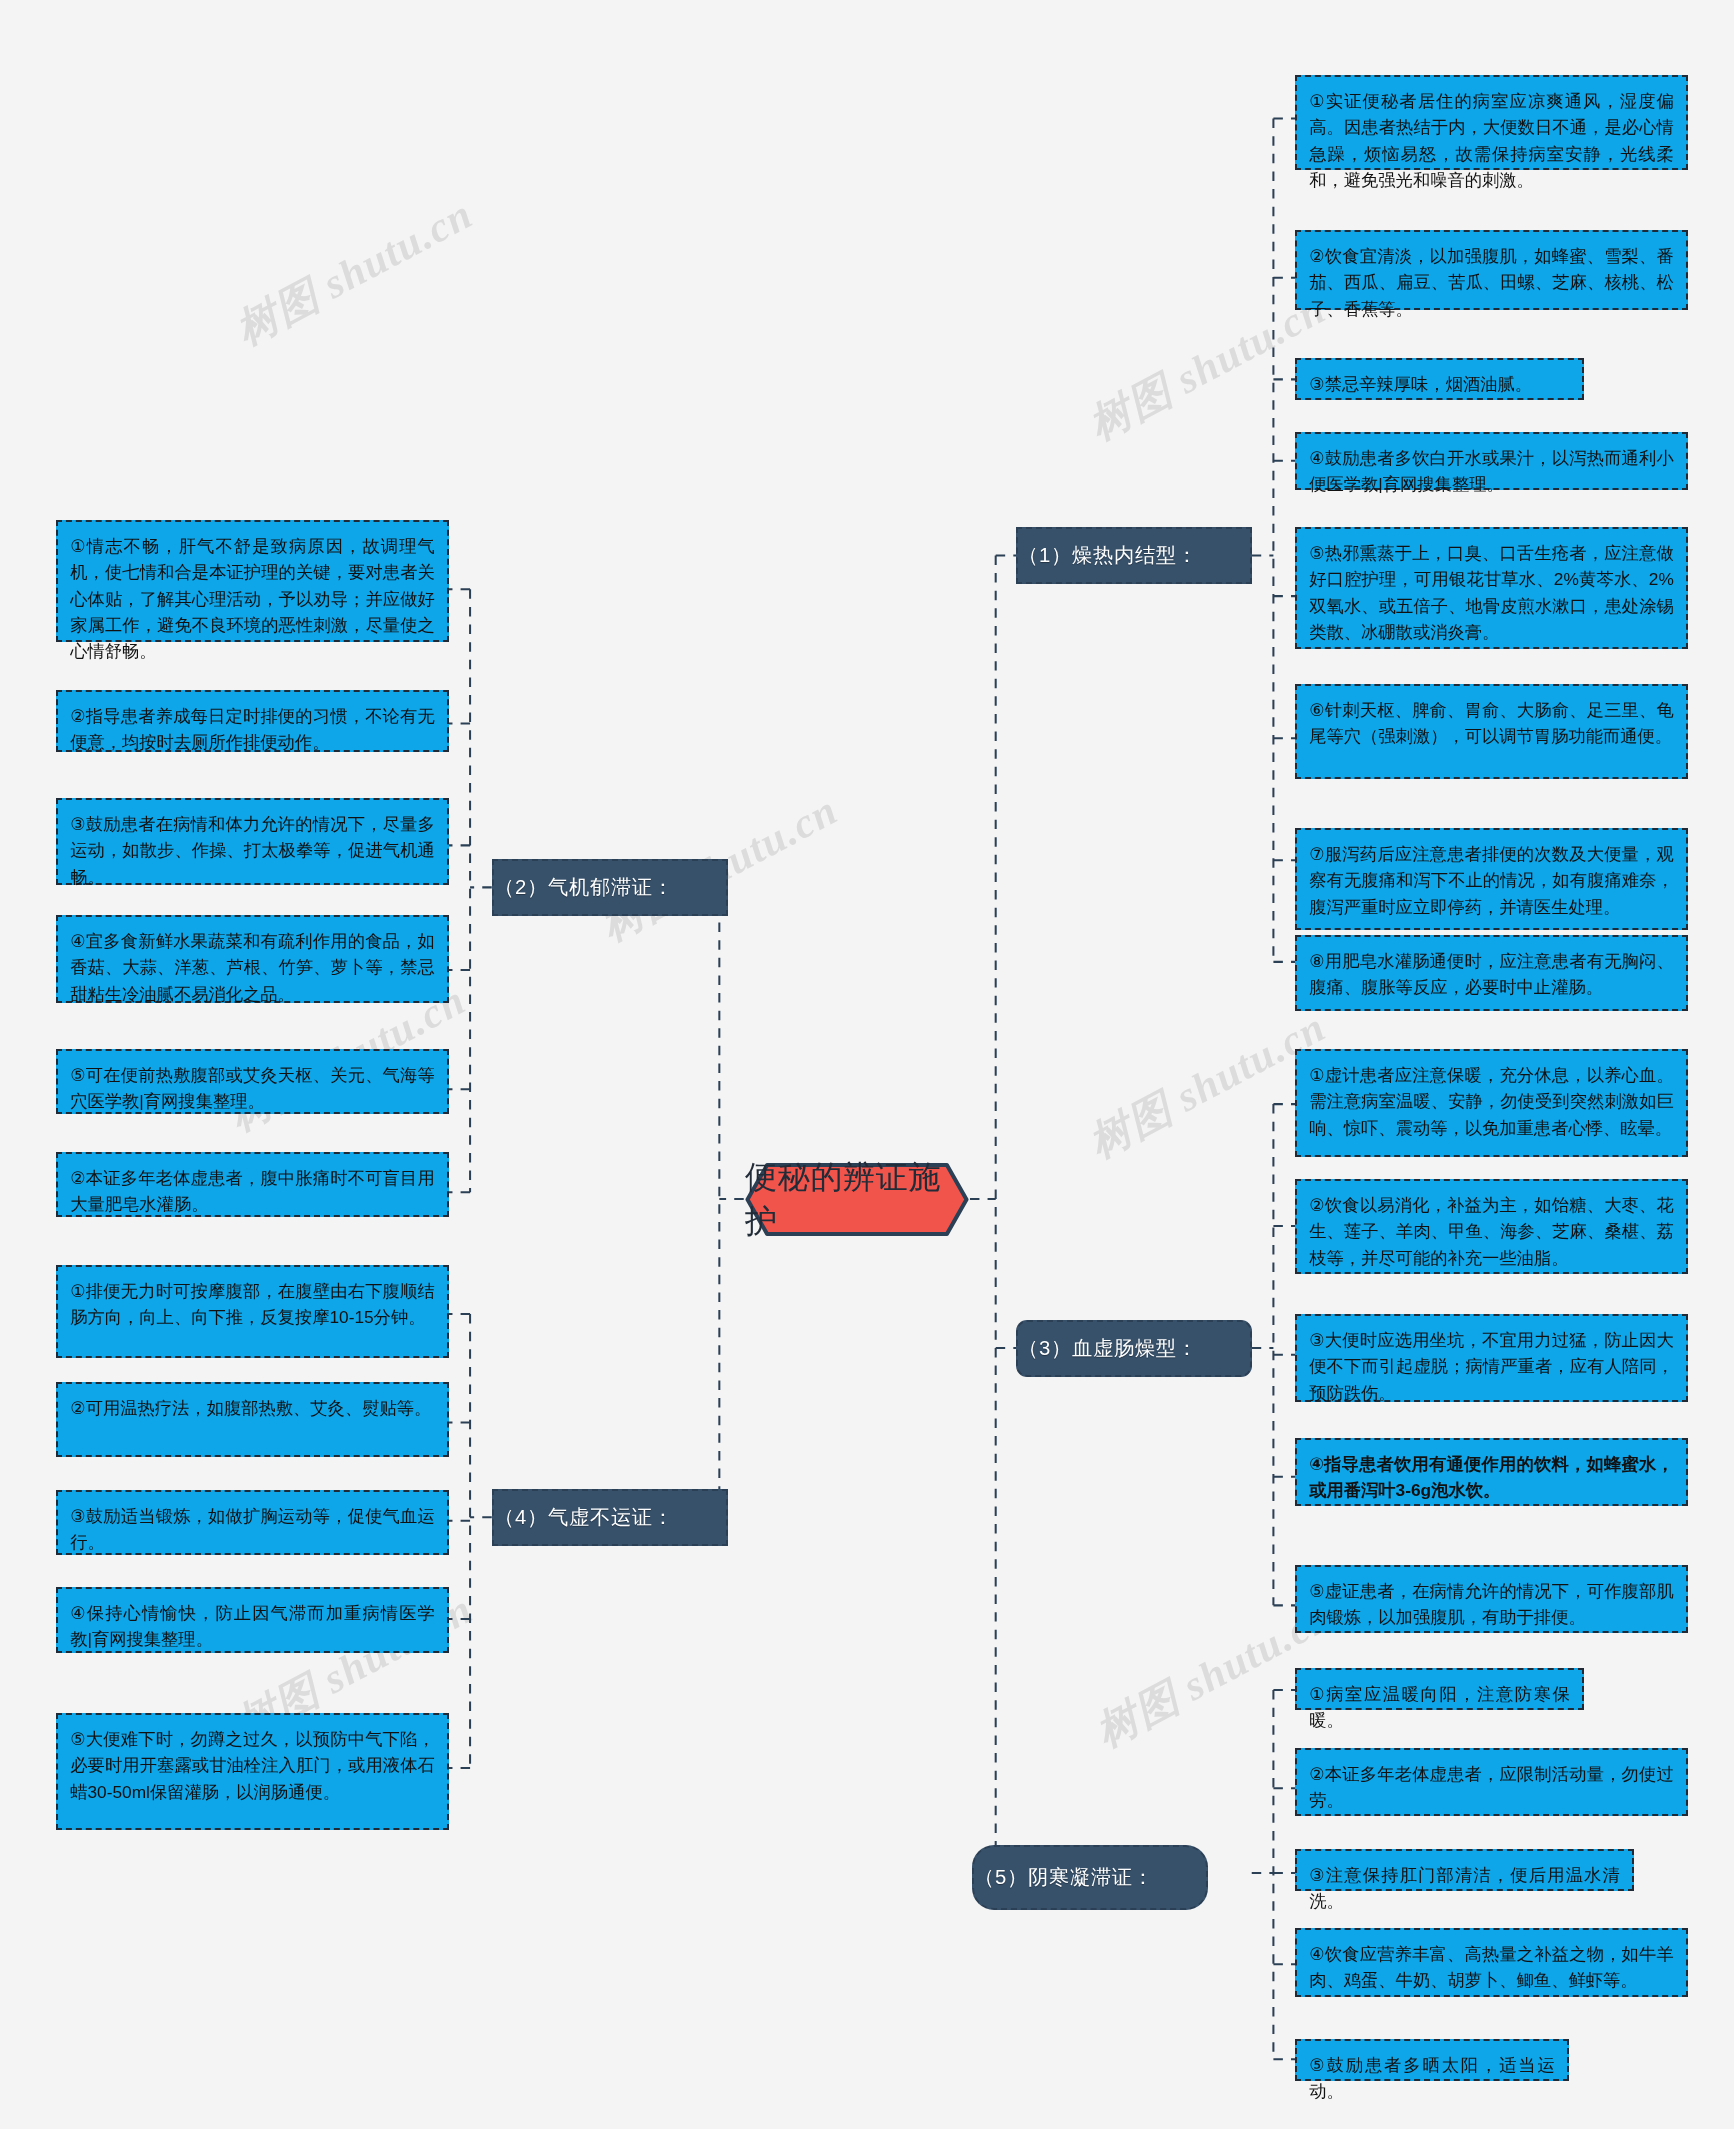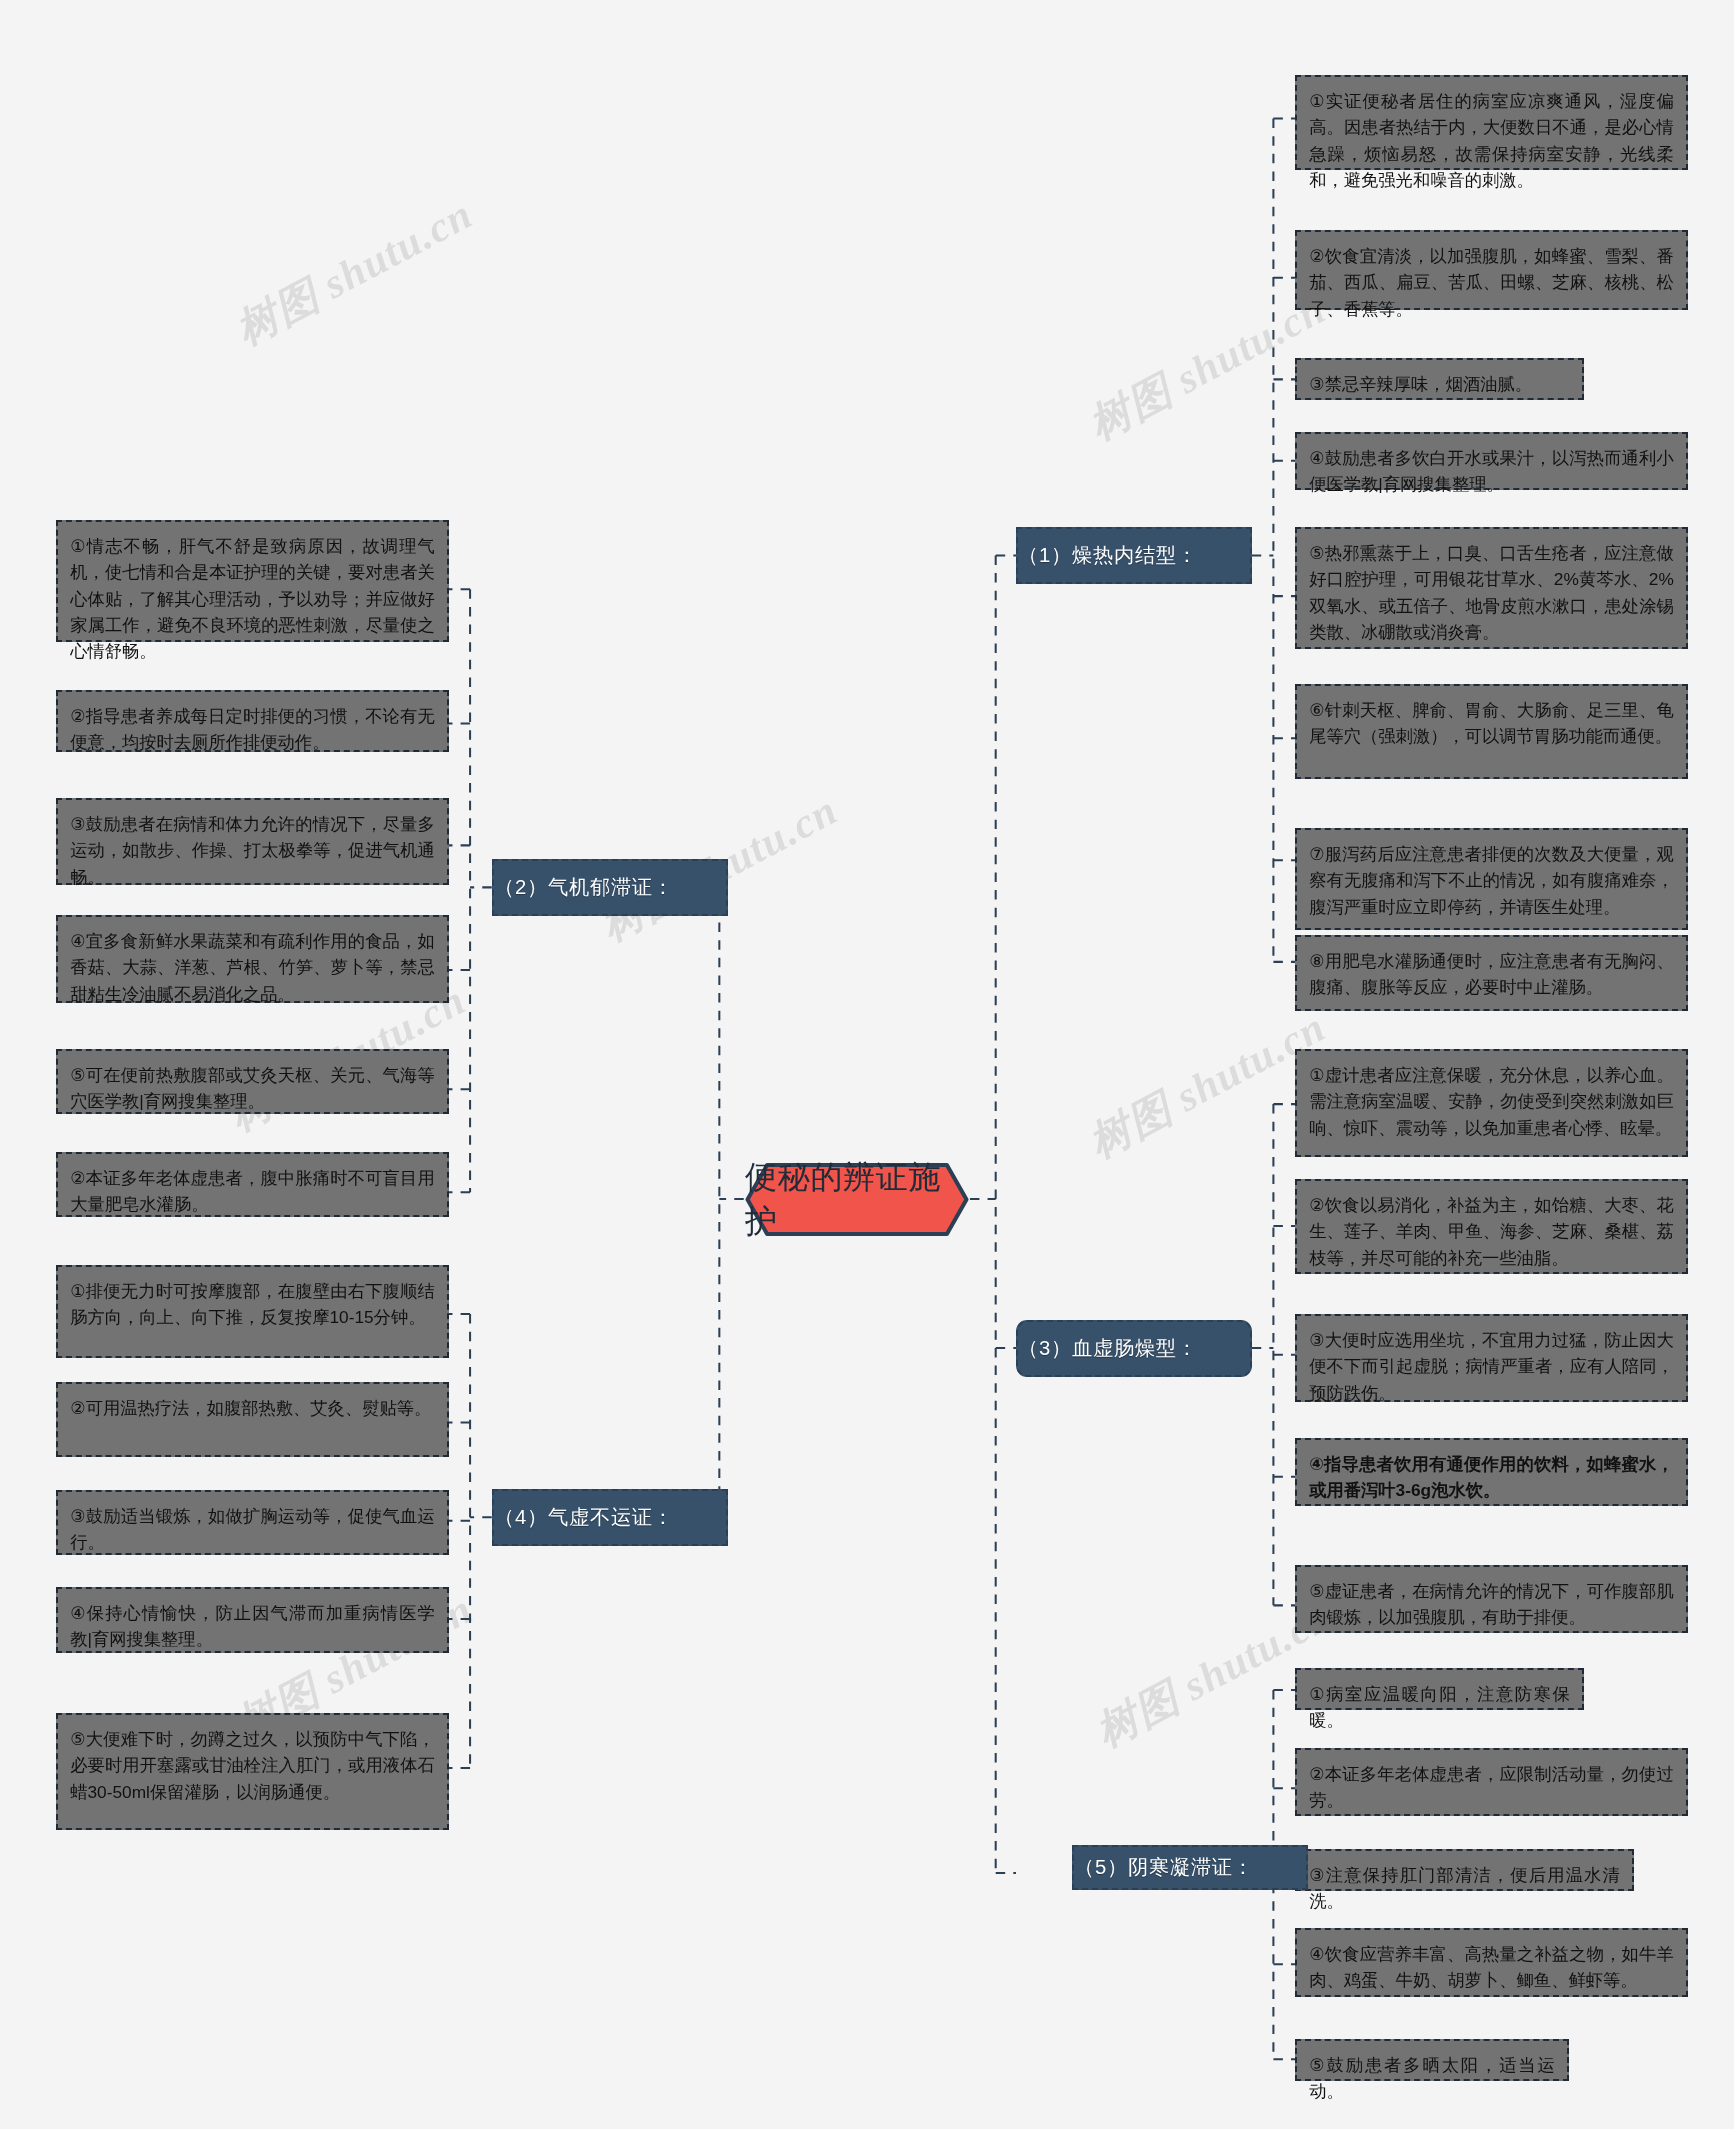--- a/index.html
+++ b/index.html
@@ -24,21 +24,21 @@
     opacity:.55;
     letter-spacing:1.4px;
     user-select:none;
   }
 
   
   .note{
     position:absolute;
     box-sizing:border-box;
     border:2px dashed #1f2a36;
-    background:#737373;
+    background:#0ea5e9;
     color:#111;
     font-size:17.3px;
     line-height:1.52;
     padding:11px 12.2px 9.5px 12.2px;
     text-align:justify;
     text-justify:inter-ideograph;
     z-index:4;
   }
 
   
@@ -169,21 +169,21 @@
   </div>
 
   <div class="branch" style="left:1016px;top:1320px;width:236px;height:57px;border-radius:11px;">
     <span>（3）血虚肠燥型：</span>
   </div>
 
   <div class="branch" style="left:492px;top:1489px;width:236px;height:57px;">
     <span>（4）气虚不运证：</span>
   </div>
 
-  <div class="branch" style="left:1072px;top:1845px;width:236px;height:45px;">
+  <div class="branch" style="left:972px;top:1845px;width:236px;height:65px;border-radius:22px;">
     <span>（5）阴寒凝滞证：</span>
   </div>
 
   <div class="note" style="left:1295px;top:75px;width:393px;height:95px;">①实证便秘者居住的病室应凉爽通风，湿度偏高。因患者热结于内，大便数日不通，是必心情急躁，烦恼易怒，故需保持病室安静，光线柔和，避免强光和噪音的刺激。</div>
   <div class="note" style="left:1295px;top:230px;width:393px;height:80px;">②饮食宜清淡，以加强腹肌，如蜂蜜、雪梨、番茄、西瓜、扁豆、苦瓜、田螺、芝麻、核桃、松子、香蕉等。</div>
   <div class="note" style="left:1295px;top:358px;width:289px;height:42px;">③禁忌辛辣厚味，烟酒油腻。</div>
   <div class="note" style="left:1295px;top:432px;width:393px;height:58px;">④鼓励患者多饮白开水或果汁，以泻热而通利小便医学教|育网搜集整理。</div>
   <div class="note" style="left:1295px;top:527px;width:393px;height:122px;">⑤热邪熏蒸于上，口臭、口舌生疮者，应注意做好口腔护理，可用银花甘草水、2%黄芩水、2%双氧水、或五倍子、地骨皮煎水漱口，患处涂锡类散、冰硼散或消炎膏。</div>
   <div class="note" style="left:1295px;top:684px;width:393px;height:95px;">⑥针刺天枢、脾俞、胃俞、大肠俞、足三里、龟尾等穴（强刺激），可以调节胃肠功能而通便。</div>
   <div class="note" style="left:1295px;top:828px;width:393px;height:102px;">⑦服泻药后应注意患者排便的次数及大便量，观察有无腹痛和泻下不止的情况，如有腹痛难奈，腹泻严重时应立即停药，并请医生处理。</div>

